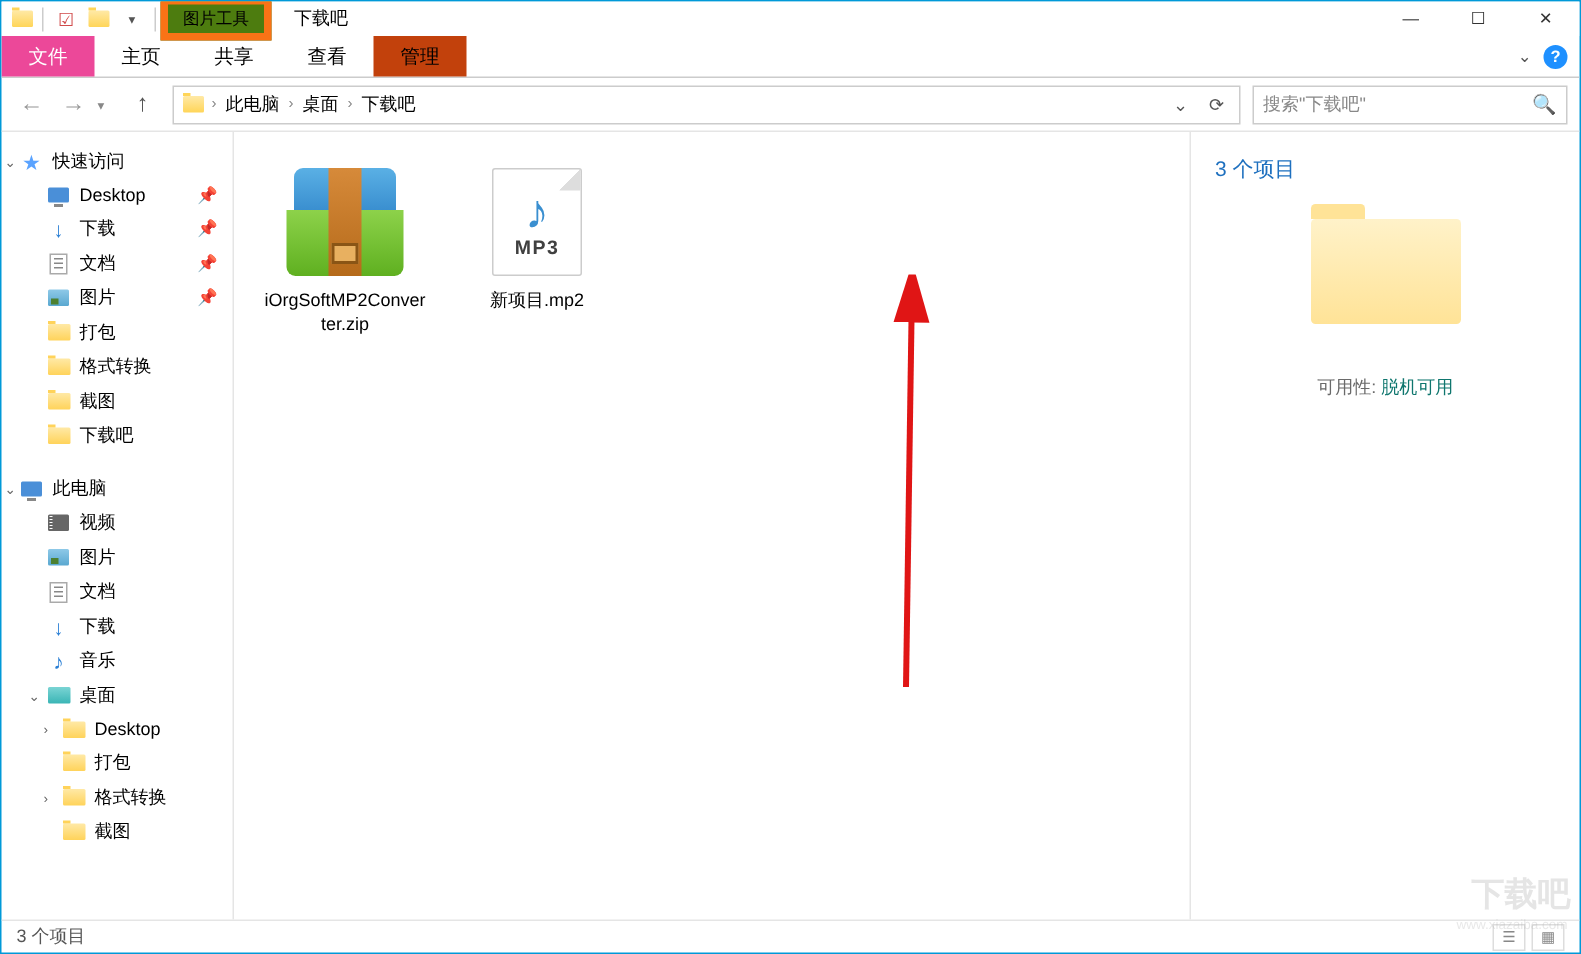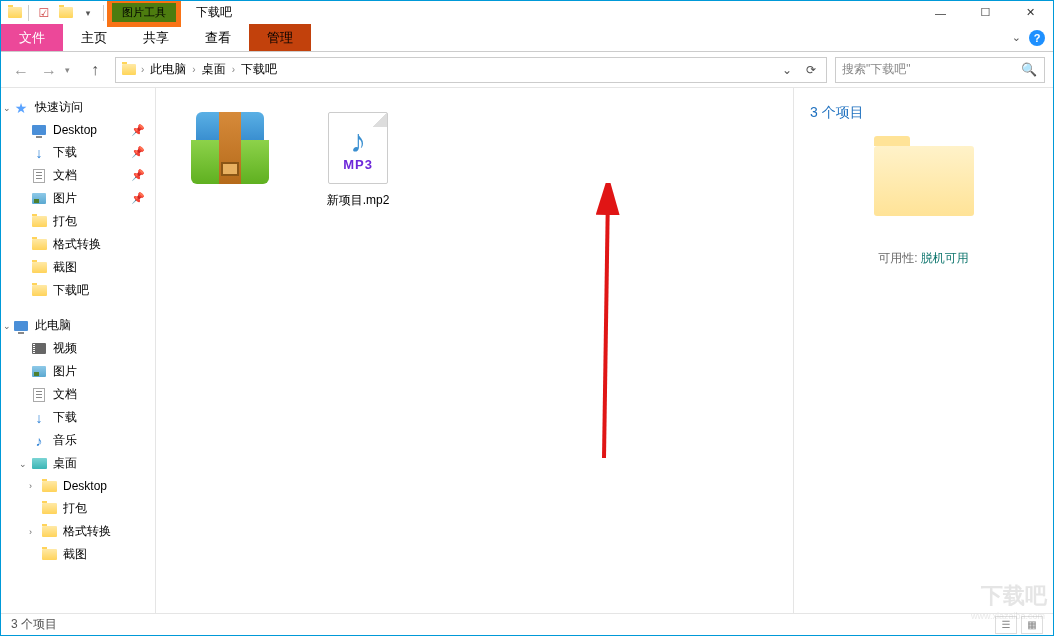--- a/index.html
+++ b/index.html
@@ -80,21 +80,21 @@
     
     .zip-icon { width: 78px; height: 72px; position: relative; }
     .zip-top { position: absolute; top: 0; left: 5px; right: 5px; height: 28px; background: linear-gradient(#5ab0e5,#3a8fd0); border-radius: 6px 6px 0 0; display:flex; align-items:center; justify-content:center; color:#fff; font-size:11px; font-weight:bold; }
     .zip-bot { position: absolute; bottom: 0; left: 0; right: 0; height: 44px; background: linear-gradient(#8dd24a,#5fb020); border-radius: 0 0 6px 6px; }
     .zip-belt { position: absolute; top: 0; left: 50%; transform: translateX(-50%); width: 22px; height: 100%; background: linear-gradient(#d68a3a,#b56a1a); }
     .zip-buckle { position: absolute; bottom: 8px; left: 50%; transform: translateX(-50%); width: 18px; height: 14px; background: #e8b060; border: 2px solid #8a5515; }
     
     .mp3-icon { width: 60px; height: 72px; background: #fff; border: 1px solid #ccc; border-radius: 2px; position: relative; display: flex; flex-direction: column; align-items: center; justify-content: center; }
     .mp3-corner { position: absolute; top: 0; right: 0; width: 14px; height: 14px; background: linear-gradient(135deg, transparent 48%, #ddd 50%); }
     .mp3-note { color: #3a8fd0; font-size: 32px; line-height: 1; }
-    .mp3-text { font-size: 13px; font-weight: bold; color: #6d28d9; letter-spacing: 1px; }
+    .mp3-text { font-size: 13px; font-weight: bold; color: #404040; letter-spacing: 1px; }
     
     .red-arrow { position: absolute; left: 430px; top: 95px; width: 40px; height: 280px; pointer-events: none; }
     
     .details-pane { width: 260px; border-left: 1px solid #e5e5e5; padding: 16px; }
     .dp-title { font-size: 14px; color: #1e70bf; margin-bottom: 20px; }
     .dp-icon { width: 100px; height: 80px; margin: 24px auto; }
     .dp-folder { width: 100px; height: 70px; background: linear-gradient(#fff2c9,#ffe397); border-radius: 3px; position: relative; }
     .dp-folder::before { content:''; position:absolute; top:-10px; left:0; width:36px; height:10px; background:#ffe397; border-radius: 3px 3px 0 0; }
     .dp-meta { text-align: center; }
     .dp-label { color: #6a6a6a; }
@@ -310,20 +310,21 @@
         <div class="zip-icon">
           <div class="zip-top">
               <span style="white-space:pre-line; font-size:9px; line-height:1;">360
 ZIP</span>
             </div>
           <div class="zip-bot"></div>
           <div class="zip-belt"></div>
           <div class="zip-buckle"></div>
         </div>
       </div>
+      <div class="file-label">iOrgSoftMP2Converter.zip</div>
     </div>
     <div class="file-item">
       <div class="file-thumb">
         <div class="mp3-icon">
           <div class="mp3-corner"></div>
           <div class="mp3-note">♪</div>
           <div class="mp3-text">MP3</div>
         </div>
       </div>
       <div class="file-label">新项目.mp2</div>

